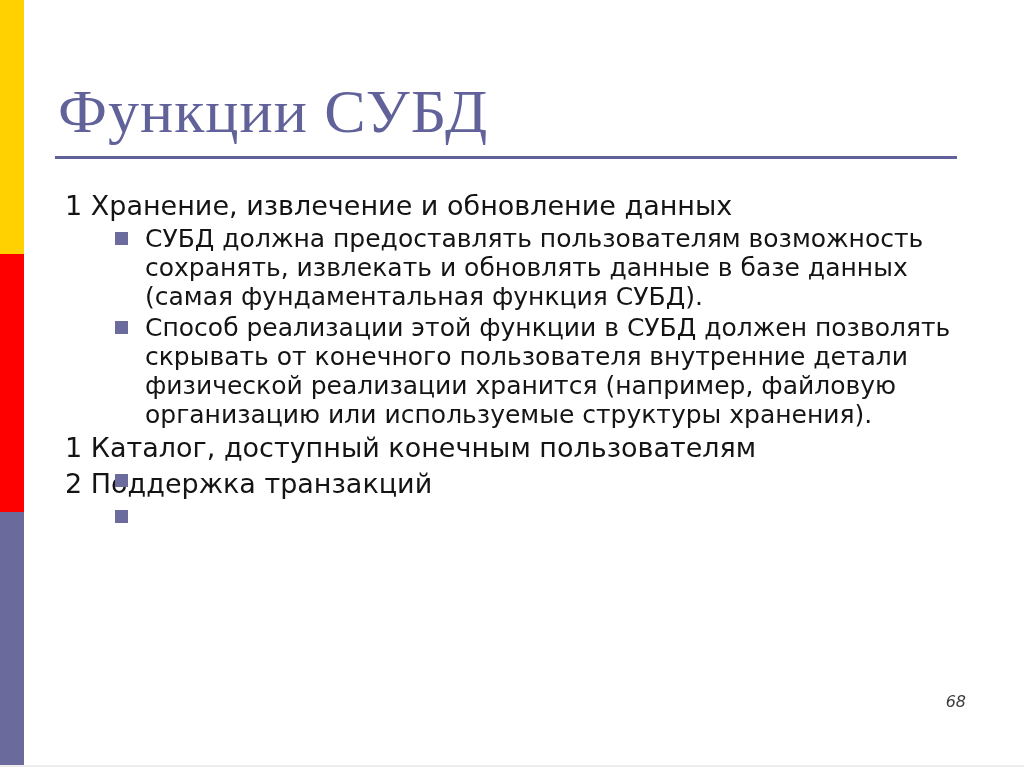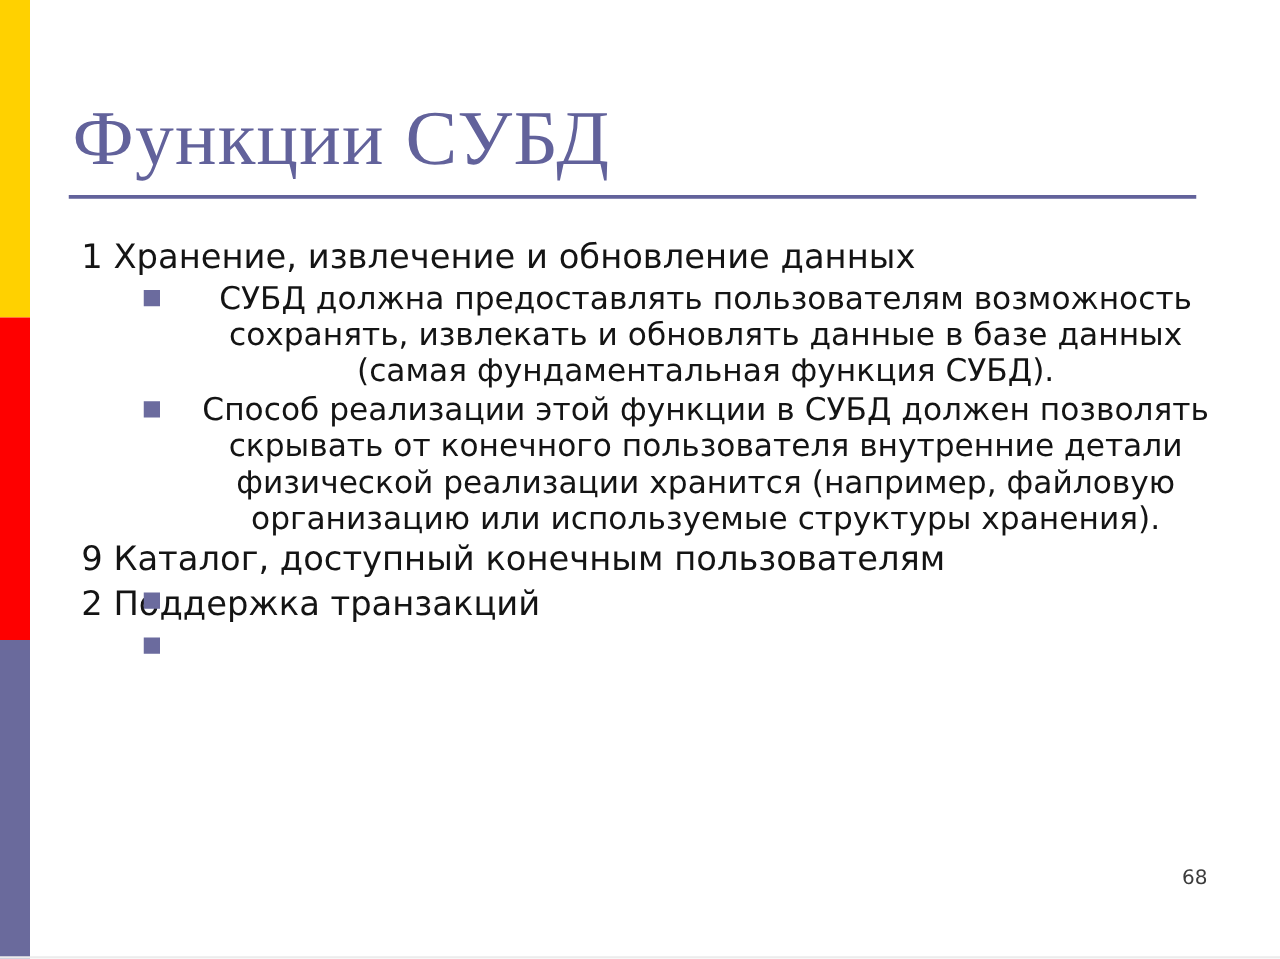--- a/index.html
+++ b/index.html
@@ -67,38 +67,38 @@
     margin: 0 0 1px 0;
     color: #141414;
   }
   .bullet-item {
     position: relative;
     padding-left: 80px;
     font-size: 25px;
     line-height: 29px;
     margin: 0 0 2px 0;
     color: #141414;
-    text-align: center;
   }
   .bullet-square {
     position: absolute;
     left: 50px;
     top: 8px;
     width: 13px;
     height: 13px;
     background: #6B6B9E;
   }
 
   .page-number {
     position: absolute;
     right: 58px;
     top: 692px;
     font-size: 16px;
     line-height: 20px;
     color: #3c3c3c;
+    font-style: italic;
   }
   .bottom-edge {
     position: absolute;
     left: 0;
     bottom: 0;
     width: 100%;
     height: 2px;
     background: #ececec;
   }
 </style>
@@ -123,21 +123,21 @@
     <div class="bullet-item">
       <span class="bullet-square"></span>
       <span>СУБД должна предоставлять пользователям возможность сохранять, извлекать и обновлять данные в базе данных (самая фундаментальная функция СУБД).</span>
     </div>
 
     <div class="bullet-item">
       <span class="bullet-square"></span>
       <span>Способ реализации этой функции в СУБД должен позволять скрывать от конечного пользователя внутренние детали физической реализации хранится (например, файловую организацию или используемые структуры хранения).</span>
     </div>
 
-    <div class="section-heading">9 Каталог, доступный конечным пользователям</div>
+    <div class="section-heading">1 Каталог, доступный конечным пользователям</div>
 
     <div class="bullet-item">
       <span class="bullet-square"></span>
     </div>
 
     <div class="section-heading">2 Поддержка транзакций</div>
 
     <div class="bullet-item">
       <span class="bullet-square"></span>
     </div>

